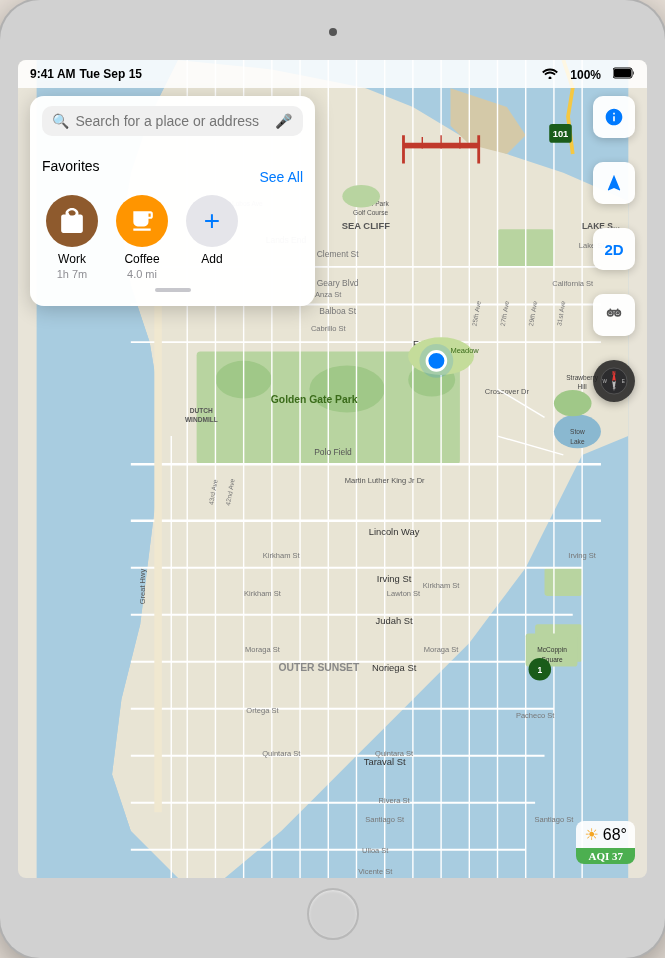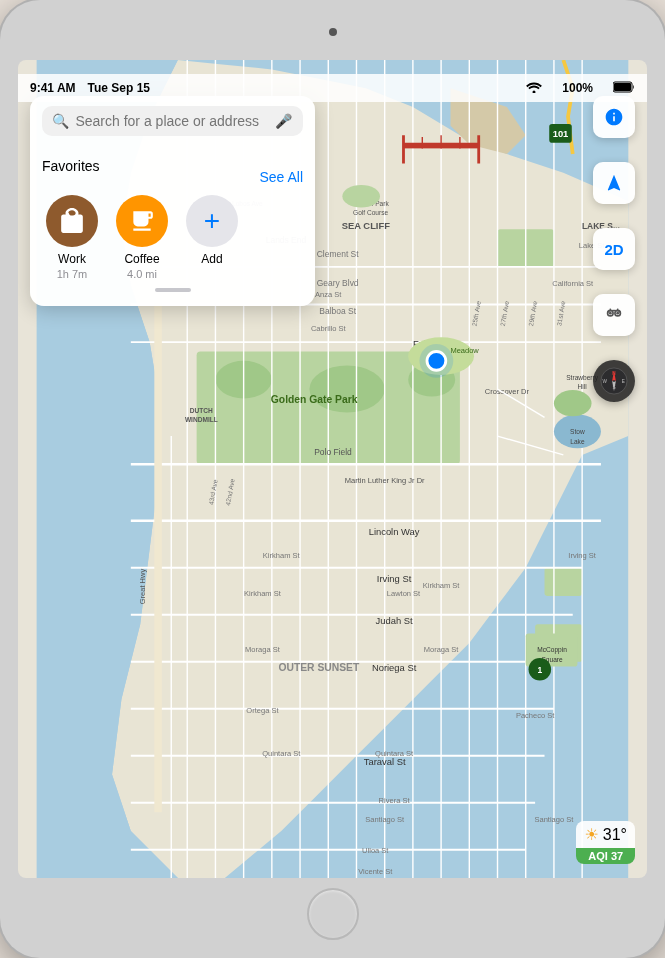--- a/index.html
+++ b/index.html
@@ -31,36 +31,36 @@
       right: 18px;
       bottom: 80px;
       border-radius: 8px;
       overflow: hidden;
       background: #e8e4d8;
     }
 
     
     .status-bar {
       position: absolute;
-      top: 14px;
+      top: 0;
       left: 0;
       right: 0;
       height: 28px;
       background: rgba(255,255,255,0.85);
       display: flex;
       align-items: center;
       justify-content: space-between;
       padding: 6px 12px;
       z-index: 100;
       font-size: 12px;
       font-weight: 600;
       color: #000;
     }
     .status-left { display: flex; align-items: center; gap: 4px; }
-    .status-right { display: flex; align-items: center; gap: 20px; }
+    .status-right { display: flex; align-items: flex-end; gap: 12px; }
 
     
     .map-container {
       position: absolute;
       top: 0;
       left: 0;
       right: 0;
       bottom: 0;
       overflow: hidden;
     }
@@ -238,20 +238,21 @@
     .weather-sun { color: #f5a623; }
 
     .aqi-badge {
       background: #4caf50;
       border-radius: 0 0 8px 8px;
       padding: 2px 8px;
       font-size: 11px;
       color: white;
       font-weight: 600;
       text-align: center;
+      font-family: Liberation Serif, serif;
     }
 
     
     .home-button {
       position: absolute;
       bottom: 18px;
       left: 50%;
       transform: translateX(-50%);
       width: 52px;
       height: 52px;
@@ -277,21 +278,21 @@
 <body>
 
 <div class="ipad-frame">
   <div class="camera-dot"></div>
 
   <div class="screen">
 
     <div class="status-bar">
       <div class="status-left">
         <span>9:41 AM</span>
-        <span style="margin-left:8px;">Tue Sep 15</span>
+        <span style="">Tue Sep 15</span>
       </div>
       <div class="status-right">
         <span>
           <svg width="16" height="12" viewBox="0 0 16 12" fill="none">
             <path d="M8 9.5a1.5 1.5 0 110 3 1.5 1.5 0 010-3z" fill="#000"></path>
             <path d="M8 6.5C9.7 6.5 11.2 7.2 12.3 8.3L13.7 6.9C12.2 5.4 10.2 4.5 8 4.5s-4.2.9-5.7 2.4L3.7 8.3C4.8 7.2 6.3 6.5 8 6.5z" fill="#000"></path>
             <path d="M8 3.5C10.5 3.5 12.8 4.5 14.5 6.2L15.9 4.8C13.8 2.7 11 1.5 8 1.5S2.2 2.7.1 4.8L1.5 6.2C3.2 4.5 5.5 3.5 8 3.5z" fill="#000"></path>
           </svg>
         </span>
         <span>100%</span>
@@ -563,20 +564,20 @@
           <text x="15" y="24" font-size="5" fill="#bbb" text-anchor="middle">S</text>
           <text x="5" y="17" font-size="5" fill="#bbb" text-anchor="middle">W</text>
           <text x="25" y="17" font-size="5" fill="#bbb" text-anchor="middle">E</text>
         </svg>
       </div>
     </div>
 
     <div class="weather-badge">
       <div class="weather-main">
         <span class="weather-sun">☀</span>
-        <span>31°</span>
+        <span>68°</span>
       </div>
       <div class="aqi-badge">AQI 37</div>
     </div>
   </div>
 
   <div class="home-button"></div>
 </div>
 
 </body></html>

